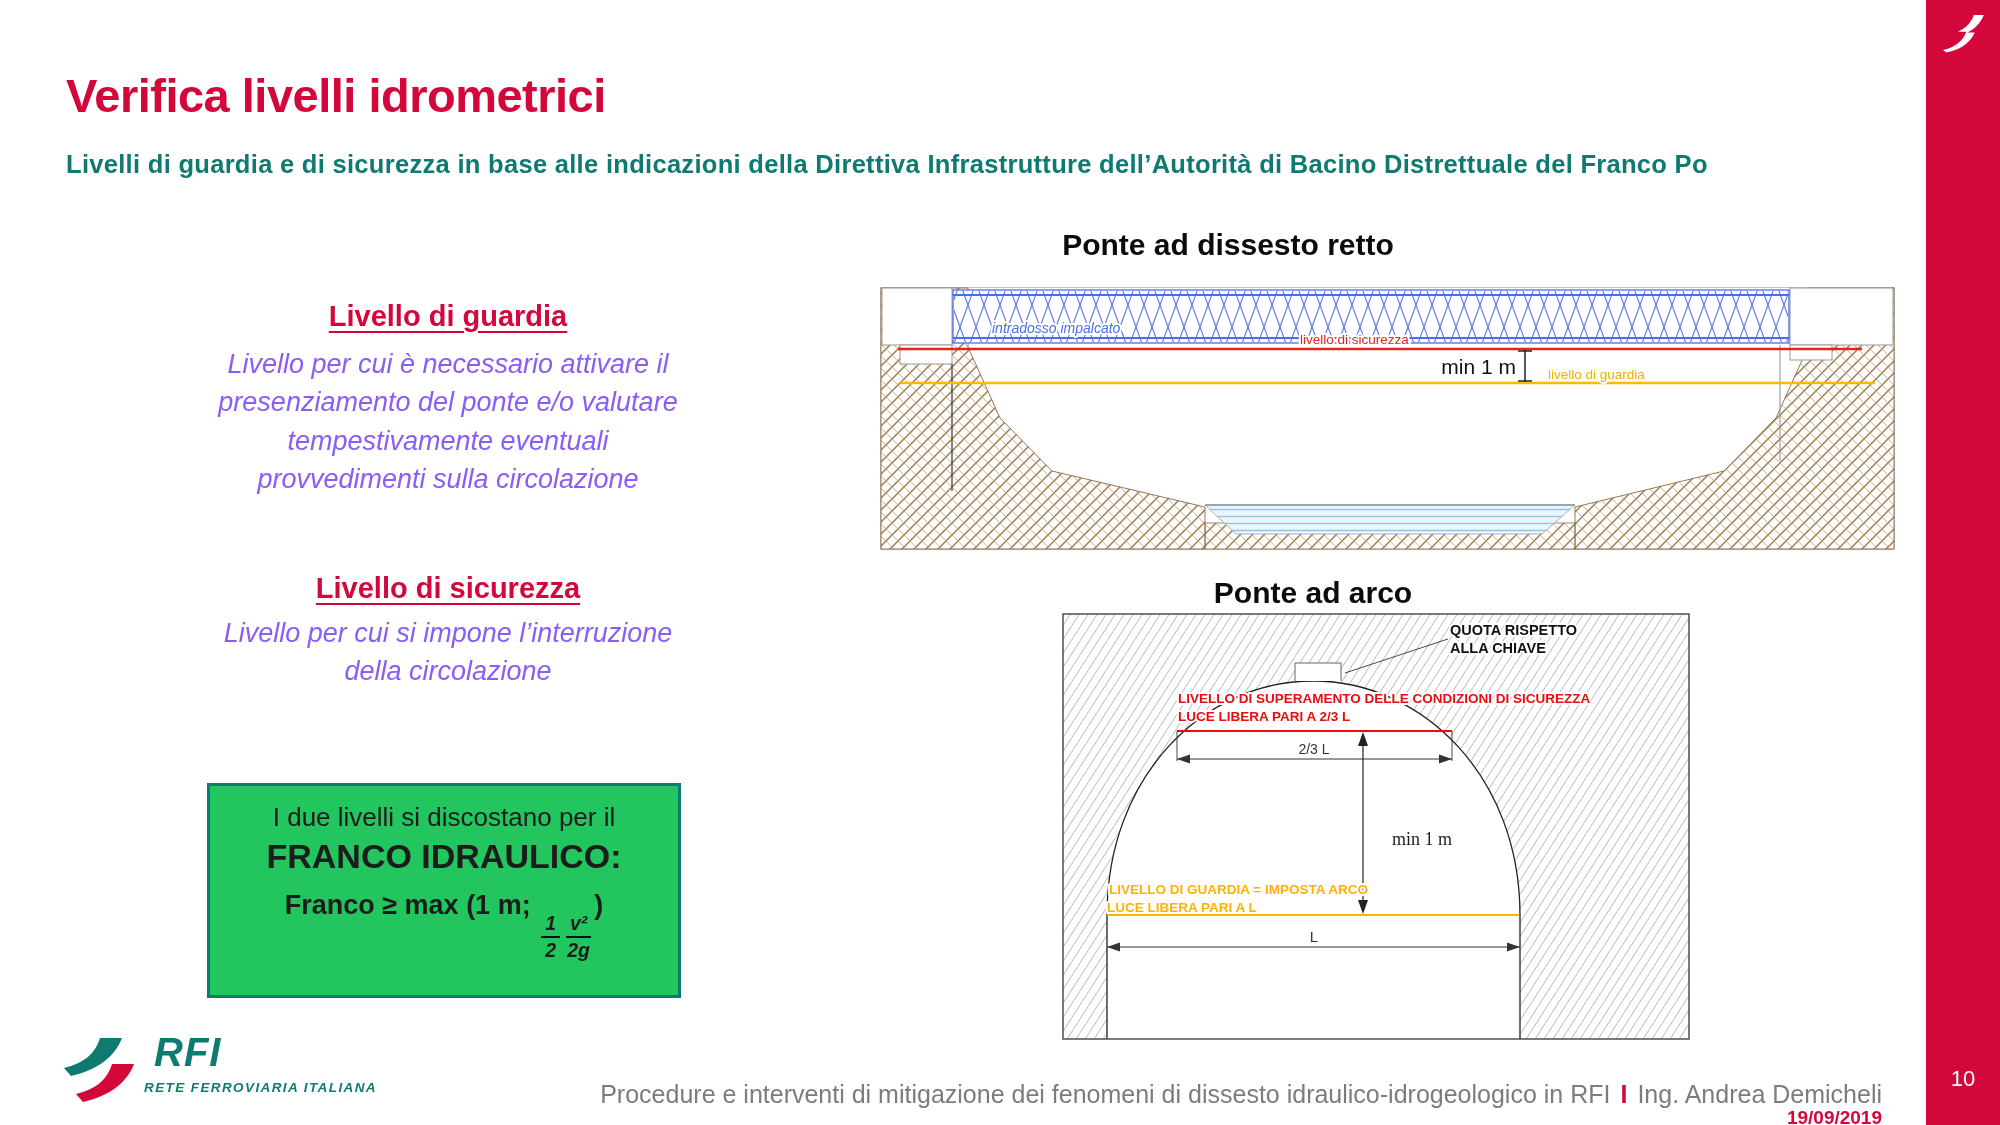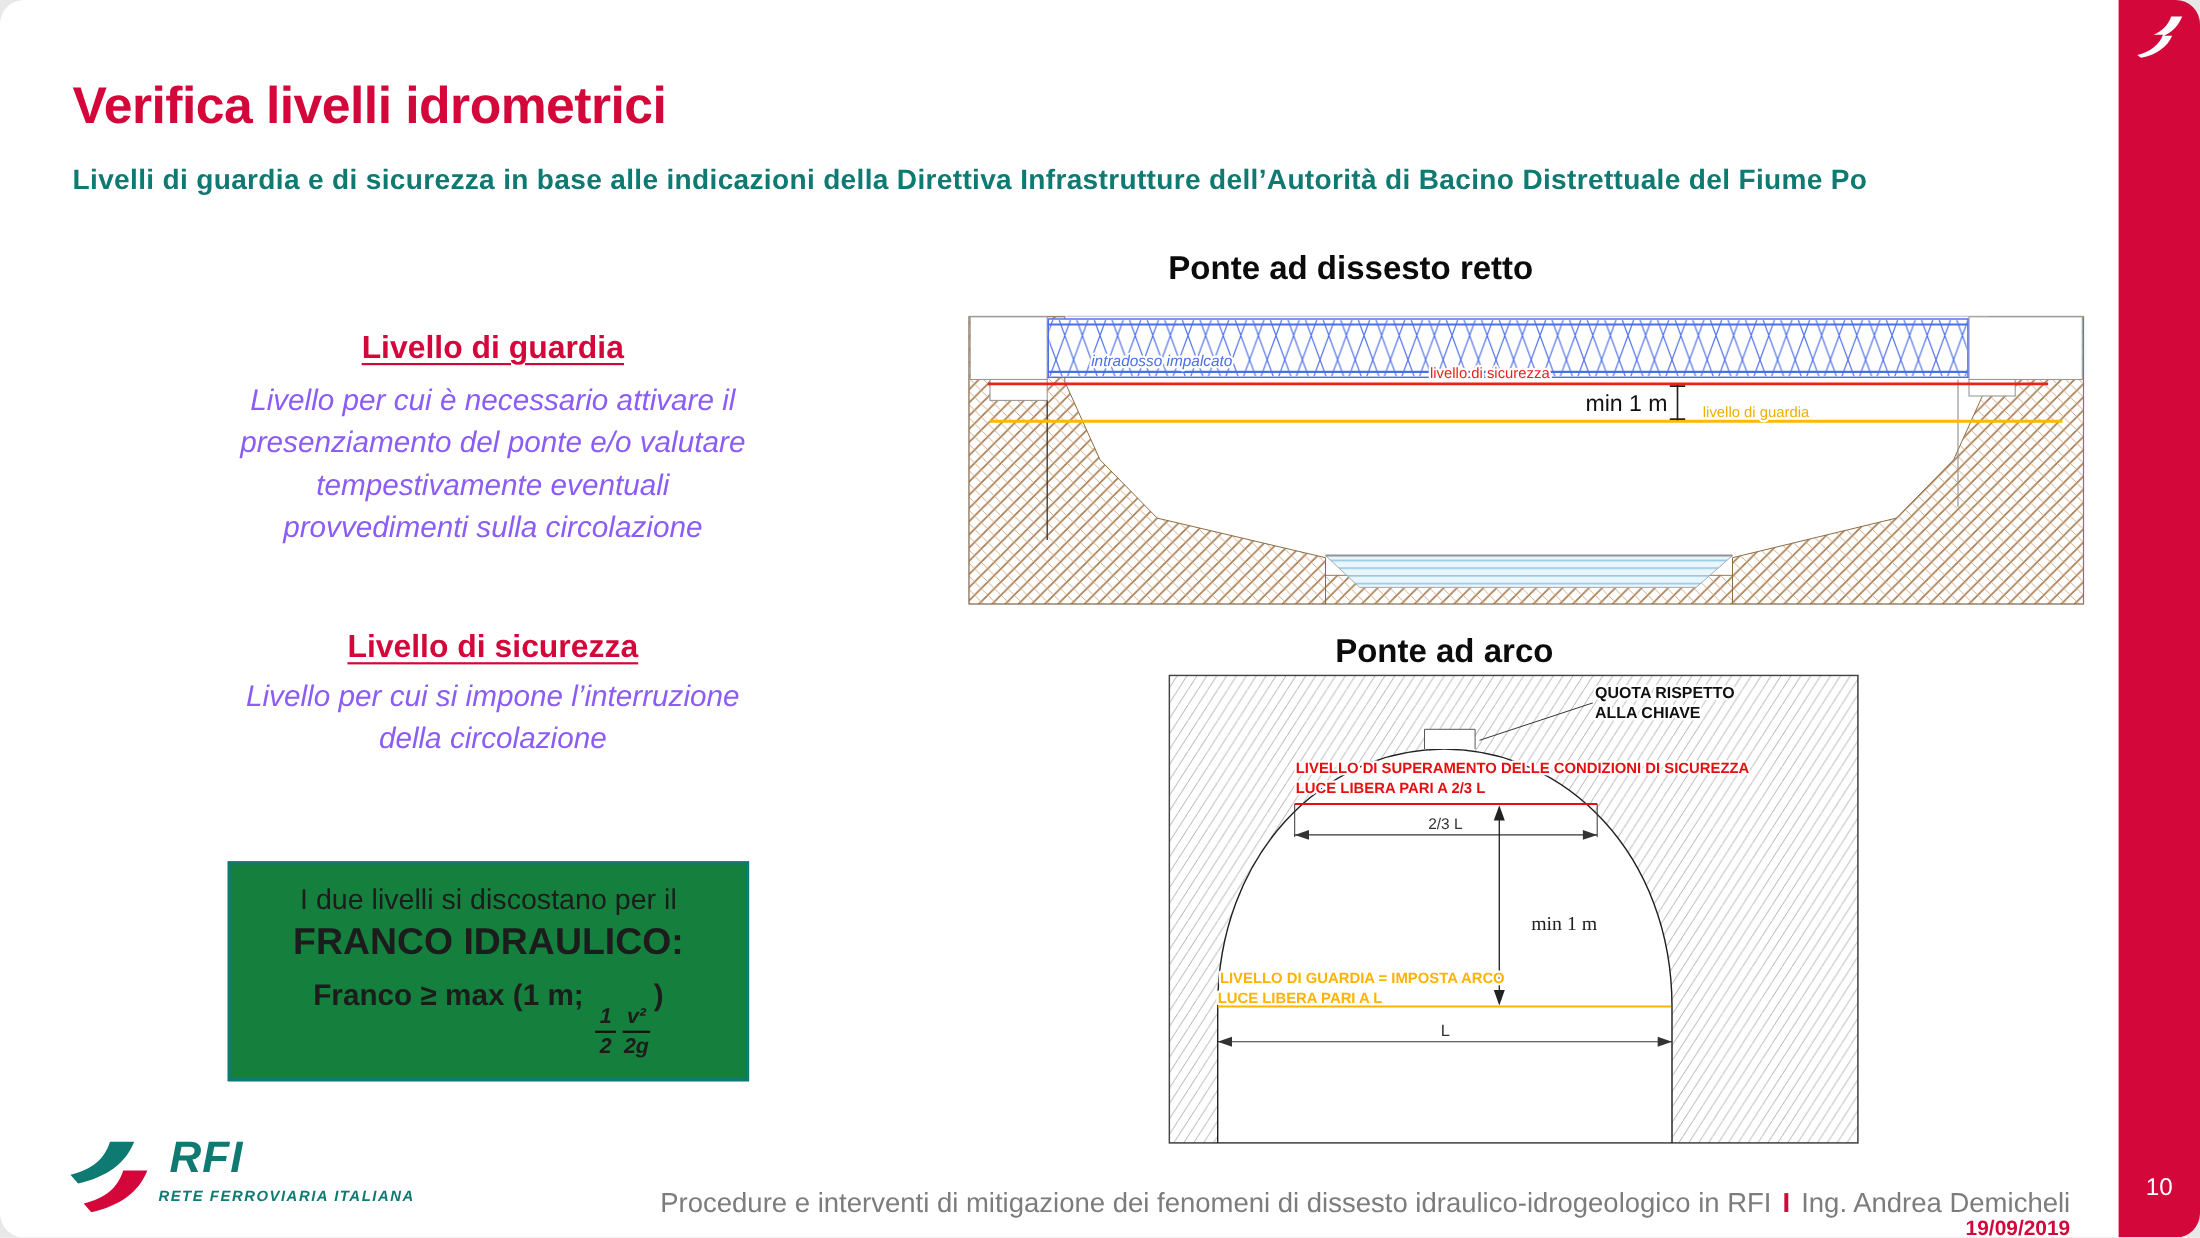--- a/index.html
+++ b/index.html
@@ -1,17 +1,17 @@
 <!DOCTYPE html>
 <html style="--brand-red: #d4073b; --teal: #0e7a72; --truss-blue: #4a6fe8; --level-red: #e8231b; --level-orange: #ffb900; --arco-red: #e60e0e; --arco-orange: #ffb300; --bank-brown: #a87b4f; --footer-gray: #7c7c7c;"><head>
 <meta charset="utf-8">
 <style>
   html,body{margin:0;padding:0;background:#e8e8e8;}
   .slide{position:relative;width:2000px;height:1125px;background:#fff;overflow:hidden;
-         font-family:"Liberation Sans",sans-serif;color:#1c1c1c;border-radius:22px;}
+         font-family:"Liberation Sans",sans-serif;color:#1c1c1c;}
 
   
   .brand-band{position:absolute;top:0;right:0;width:74px;height:1125px;background:var(--brand-red,#d4073b);}
   .fs-logo{position:absolute;top:12px;left:50%;transform:translateX(-50%);}
   .page-num{position:absolute;top:1066px;width:100%;text-align:center;color:#fff;font-size:22px;}
 
   
   .page-title{position:absolute;left:66px;top:68px;font-size:47px;font-weight:800;
               letter-spacing:-.5px;color:var(--brand-red,#d4073b);}
   .page-subtitle{position:absolute;left:66px;top:150px;width:1830px;font-size:25.5px;font-weight:700;
@@ -19,21 +19,21 @@
 
   
   .blk{position:absolute;left:148px;width:600px;text-align:center;}
   .blk-head{font-size:29px;font-weight:800;color:var(--brand-red,#d4073b);
             text-decoration:underline;text-underline-offset:5px;}
   .blk-body{font-size:27px;font-style:italic;line-height:1.42;white-space:pre-line;color:#8b5cf6;}
   #guardia-head{top:300px;} #guardia-body{top:345px;}
   #sicurezza-head{top:572px;} #sicurezza-body{top:614px;}
 
   .franco-box{position:absolute;left:207px;top:783px;width:452px;border:3.5px solid var(--teal,#0e7a72);
-              background:#15803d;text-align:center;padding:16px 8px 18px;}
+              background:#22c55e;text-align:center;padding:16px 8px 34px;}
   .franco-l1{font-size:26px;}
   .franco-l2{font-size:34px;font-weight:800;margin-top:4px;}
   .franco-formula{font-size:27px;font-weight:800;margin-top:14px;}
   .franco-formula .lhs{}
   .frac{display:inline-flex;flex-direction:column;align-items:center;vertical-align:-16px;
         line-height:1;font-size:.72em;margin:0 3px;font-style:italic;}
   .frac .num{padding:0 4px 3px;border-bottom:2.5px solid #111;}
   .frac .den{padding-top:3px;}
 
   
@@ -60,21 +60,21 @@
             color:var(--teal,#0e7a72);letter-spacing:1px;}
   .rfi-sub{position:absolute;left:84px;top:50px;font-size:13.5px;font-weight:700;font-style:italic;
            letter-spacing:1.4px;color:var(--teal,#0e7a72);white-space:nowrap;}
 </style>
 </head>
 <body>
 
 <div class="slide">
 
   <div class="page-title">Verifica livelli idrometrici</div>
-  <div class="page-subtitle">Livelli di guardia e di sicurezza in base alle indicazioni della Direttiva Infrastrutture dell’Autorità di Bacino Distrettuale del Fiume Po</div>
+  <div class="page-subtitle">Livelli di guardia e di sicurezza in base alle indicazioni della Direttiva Infrastrutture dell’Autorità di Bacino Distrettuale del Franco Po</div>
 
   <div id="guardia-head" class="blk blk-head">Livello di guardia</div>
   <div id="guardia-body" class="blk blk-body">Livello per cui è necessario attivare il
 presenziamento del ponte e/o valutare
 tempestivamente eventuali
 provvedimenti sulla circolazione</div>
 
   <div id="sicurezza-head" class="blk blk-head">Livello di sicurezza</div>
   <div id="sicurezza-body" class="blk blk-body">Livello per cui si impone l’interruzione
 della circolazione</div>

